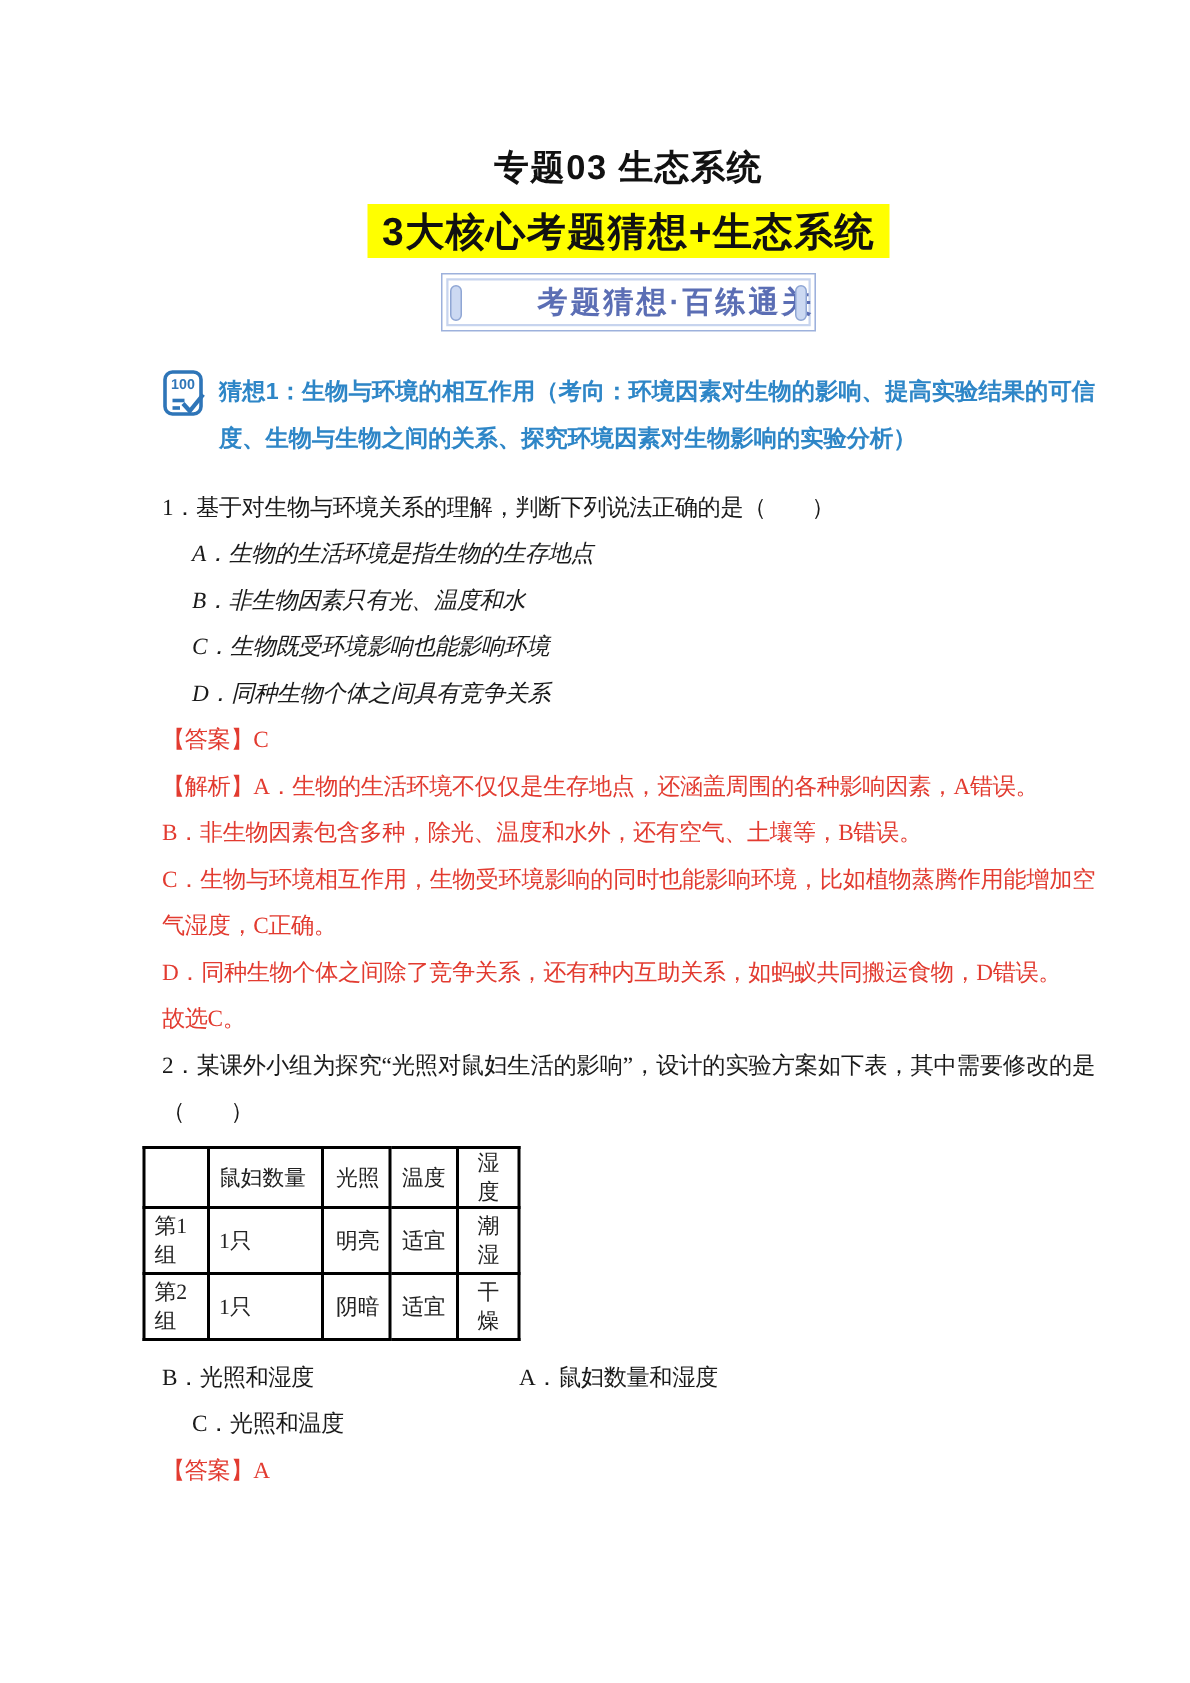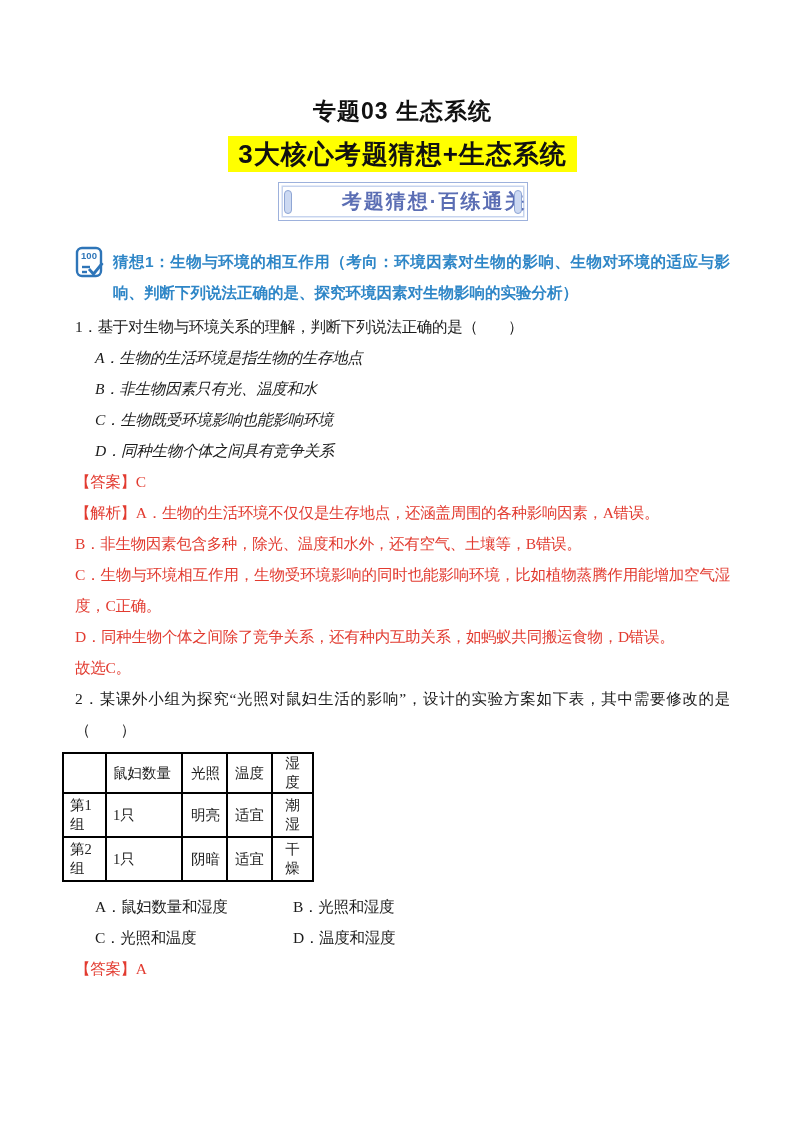--- a/index.html
+++ b/index.html
@@ -12,21 +12,21 @@
     --capsule-fill:#ccd9f2;
     --capsule-border:#8fa6d4;
     --yellow:#ffff00;
     --ink:#1a1a1a;
   }
   html,body{margin:0;padding:0;}
   body{
     width:793px;height:1122px;background:#ffffff;overflow:hidden;
     font-family:"Liberation Serif","DejaVu Serif",serif;color:var(--ink);
   }
-  .page{box-sizing:border-box;width:793px;height:1122px;padding:96px 63px 0 75px;}
+  .page{box-sizing:border-box;width:793px;height:1122px;padding:96px 63px 0 108px;}
   .center{text-align:center;}
   h1.title{
     margin:0 0 10px 0;font-size:23px;line-height:30px;font-weight:bold;color:#111;
     font-family:"Liberation Sans","DejaVu Sans",sans-serif;letter-spacing:1px;
   }
   .subtitle-row{margin:0 0 10px 0;}
   .subtitle{
     display:inline-block;background:var(--yellow);color:#111;font-weight:bold;
     font-size:26px;line-height:32px;padding:2px 10px;letter-spacing:1px;
     font-family:"Liberation Sans","DejaVu Sans",sans-serif;
@@ -49,21 +49,21 @@
   .capsule.left{left:5px;}
   .capsule.right{right:5px;}
   .guess{margin-top:25px;font-weight:bold;color:var(--heading-blue);
     font-size:15.5px;line-height:31px;text-align:justify;
     font-family:"Liberation Sans","DejaVu Sans",sans-serif;}
   .icon100{float:left;width:32px;height:34px;margin:0 6px 0 0;}
   .icon100 svg{display:block;}
   .icon100 .num{font-family:"Liberation Sans","DejaVu Sans",sans-serif;font-size:9.5px;font-weight:bold;fill:var(--icon-blue);}
   .icon100 .stroke{stroke:var(--icon-blue);fill:none;}
   p.line{margin:0;font-size:15.5px;line-height:31px;letter-spacing:-0.3px;text-align:justify;}
-  p.stem{margin-top:3px;}
+  p.stem{margin-top:15px;}
   p.opt{padding-left:20px;font-style:italic;}
   .red{color:var(--red);}
   table.exp{
     border-collapse:collapse;margin:7px 0 9px -13px;
     font-size:14.5px;color:#222;
   }
   table.exp th,table.exp td{
     border:2px solid #000;font-weight:normal;box-sizing:border-box;
     padding:0 6px;text-align:left;vertical-align:middle;
   }
@@ -102,21 +102,21 @@
   <div class="guess">
     <span class="icon100">
       <svg width="32" height="34" viewBox="0 0 32 34">
         <rect class="stroke" x="2" y="2" width="24" height="28" rx="5" stroke-width="2.4"></rect>
         <text class="num" x="14" y="13" text-anchor="middle">100</text>
         <path class="stroke" d="M7 21 h8" stroke-width="2.4"></path>
         <path class="stroke" d="M7 26 h5" stroke-width="2.4"></path>
         <path class="stroke" d="M14 23 l4.5 5 l9 -11" stroke-width="2.8"></path>
       </svg>
     </span>
-    <span>猜想1：生物与环境的相互作用（考向：环境因素对生物的影响、生物对环境的适应与影响、判断下列说法正确的是、探究环境因素对生物影响的实验分析）</span>
+    <span>猜想1：生物与环境的相互作用（考向：环境因素对生物的影响、提高实验结果的可信度、生物与生物之间的关系、探究环境因素对生物影响的实验分析）</span>
   </div>
 
   <p class="line stem">1．基于对生物与环境关系的理解，判断下列说法正确的是（　　）</p>
   <p class="line opt">A．生物的生活环境是指生物的生存地点</p>
   <p class="line opt">B．非生物因素只有光、温度和水</p>
   <p class="line opt">C．生物既受环境影响也能影响环境</p>
   <p class="line opt">D．同种生物个体之间具有竞争关系</p>
   <p class="line red">【答案】C</p>
   <p class="line red">【解析】A．生物的生活环境不仅仅是生存地点，还涵盖周围的各种影响因素，A错误。</p>
   <p class="line red">B．非生物因素包含多种，除光、温度和水外，还有空气、土壤等，B错误。</p>
@@ -146,21 +146,20 @@
       <td class="c0">第2组</td>
       <td class="c1">1只</td>
       <td class="c2">阴暗</td>
       <td class="c3">适宜</td>
       <td class="c4">干燥</td>
     </tr>
   </tbody>
     </table>
 
   <div class="opt-grid">
+    <span class="cell">B．光照和湿度</span>
     <span class="cell first">A．鼠妇数量和湿度</span>
-    <span class="cell">B．光照和湿度</span>
     <span class="cell first">C．光照和温度</span>
-    <span class="cell">D．温度和湿度</span>
   </div>
 
   <p class="line red">【答案】A</p>
 
 </div>
 
 </body></html>

